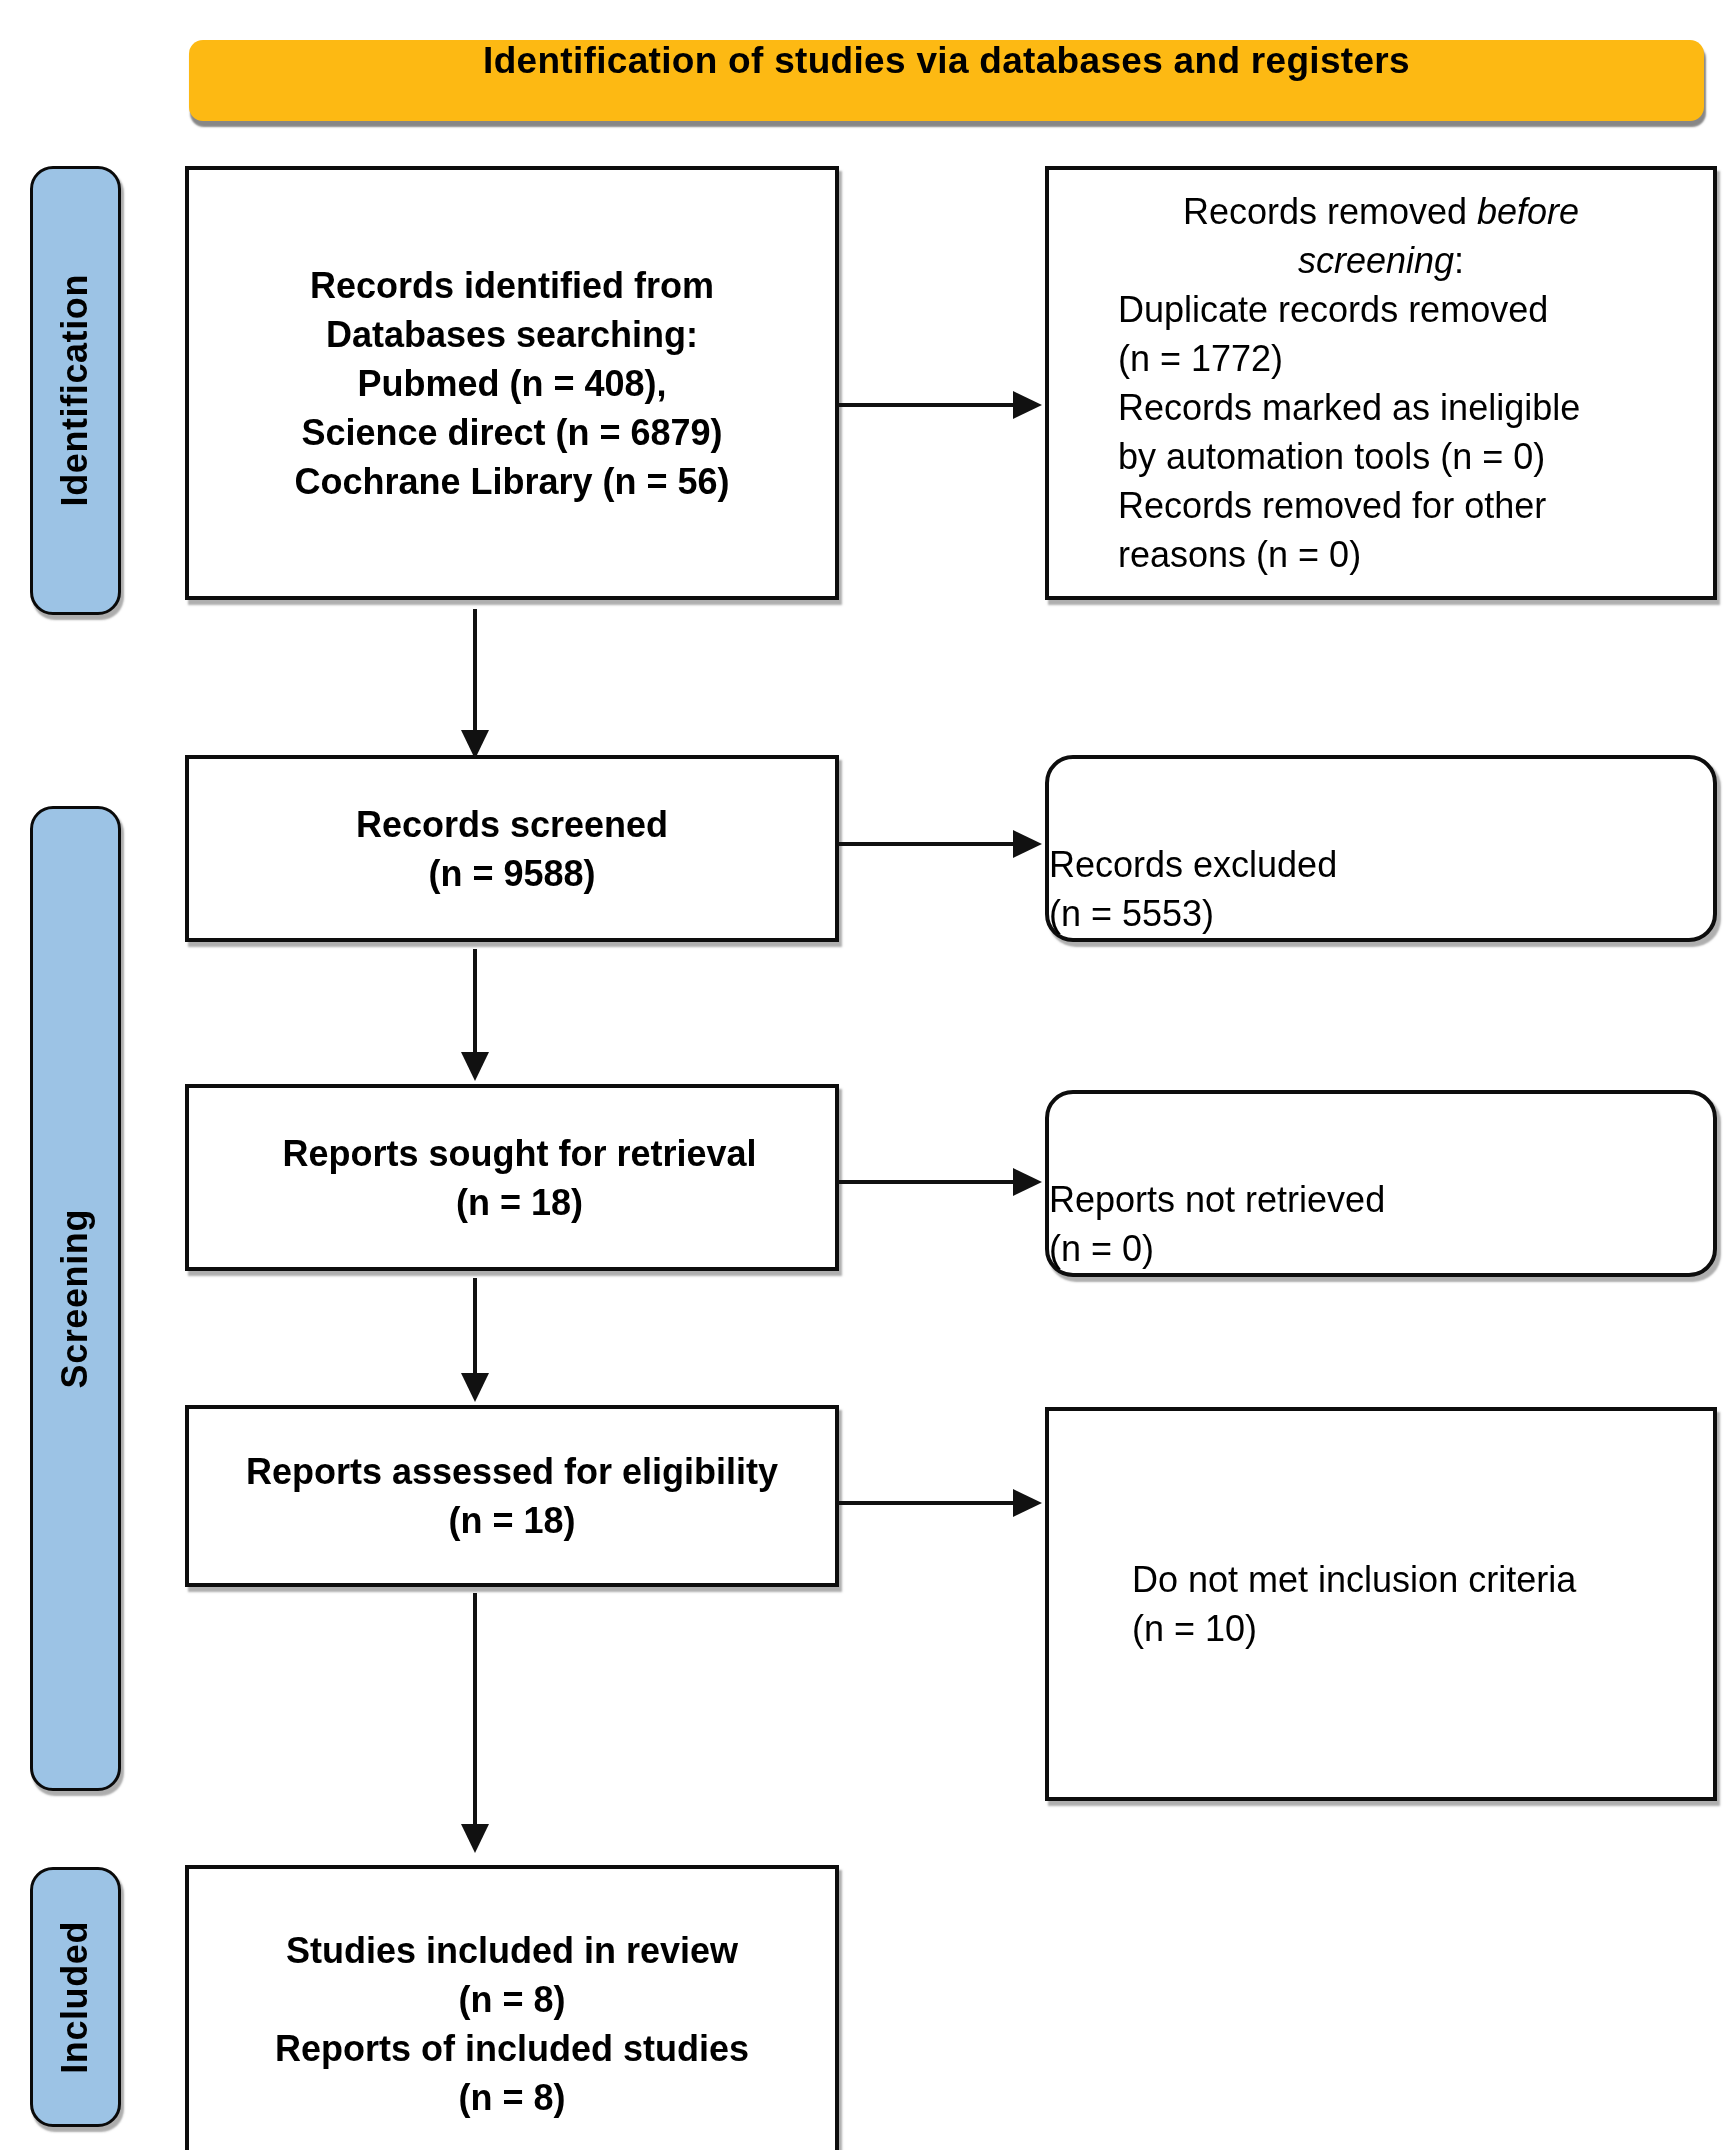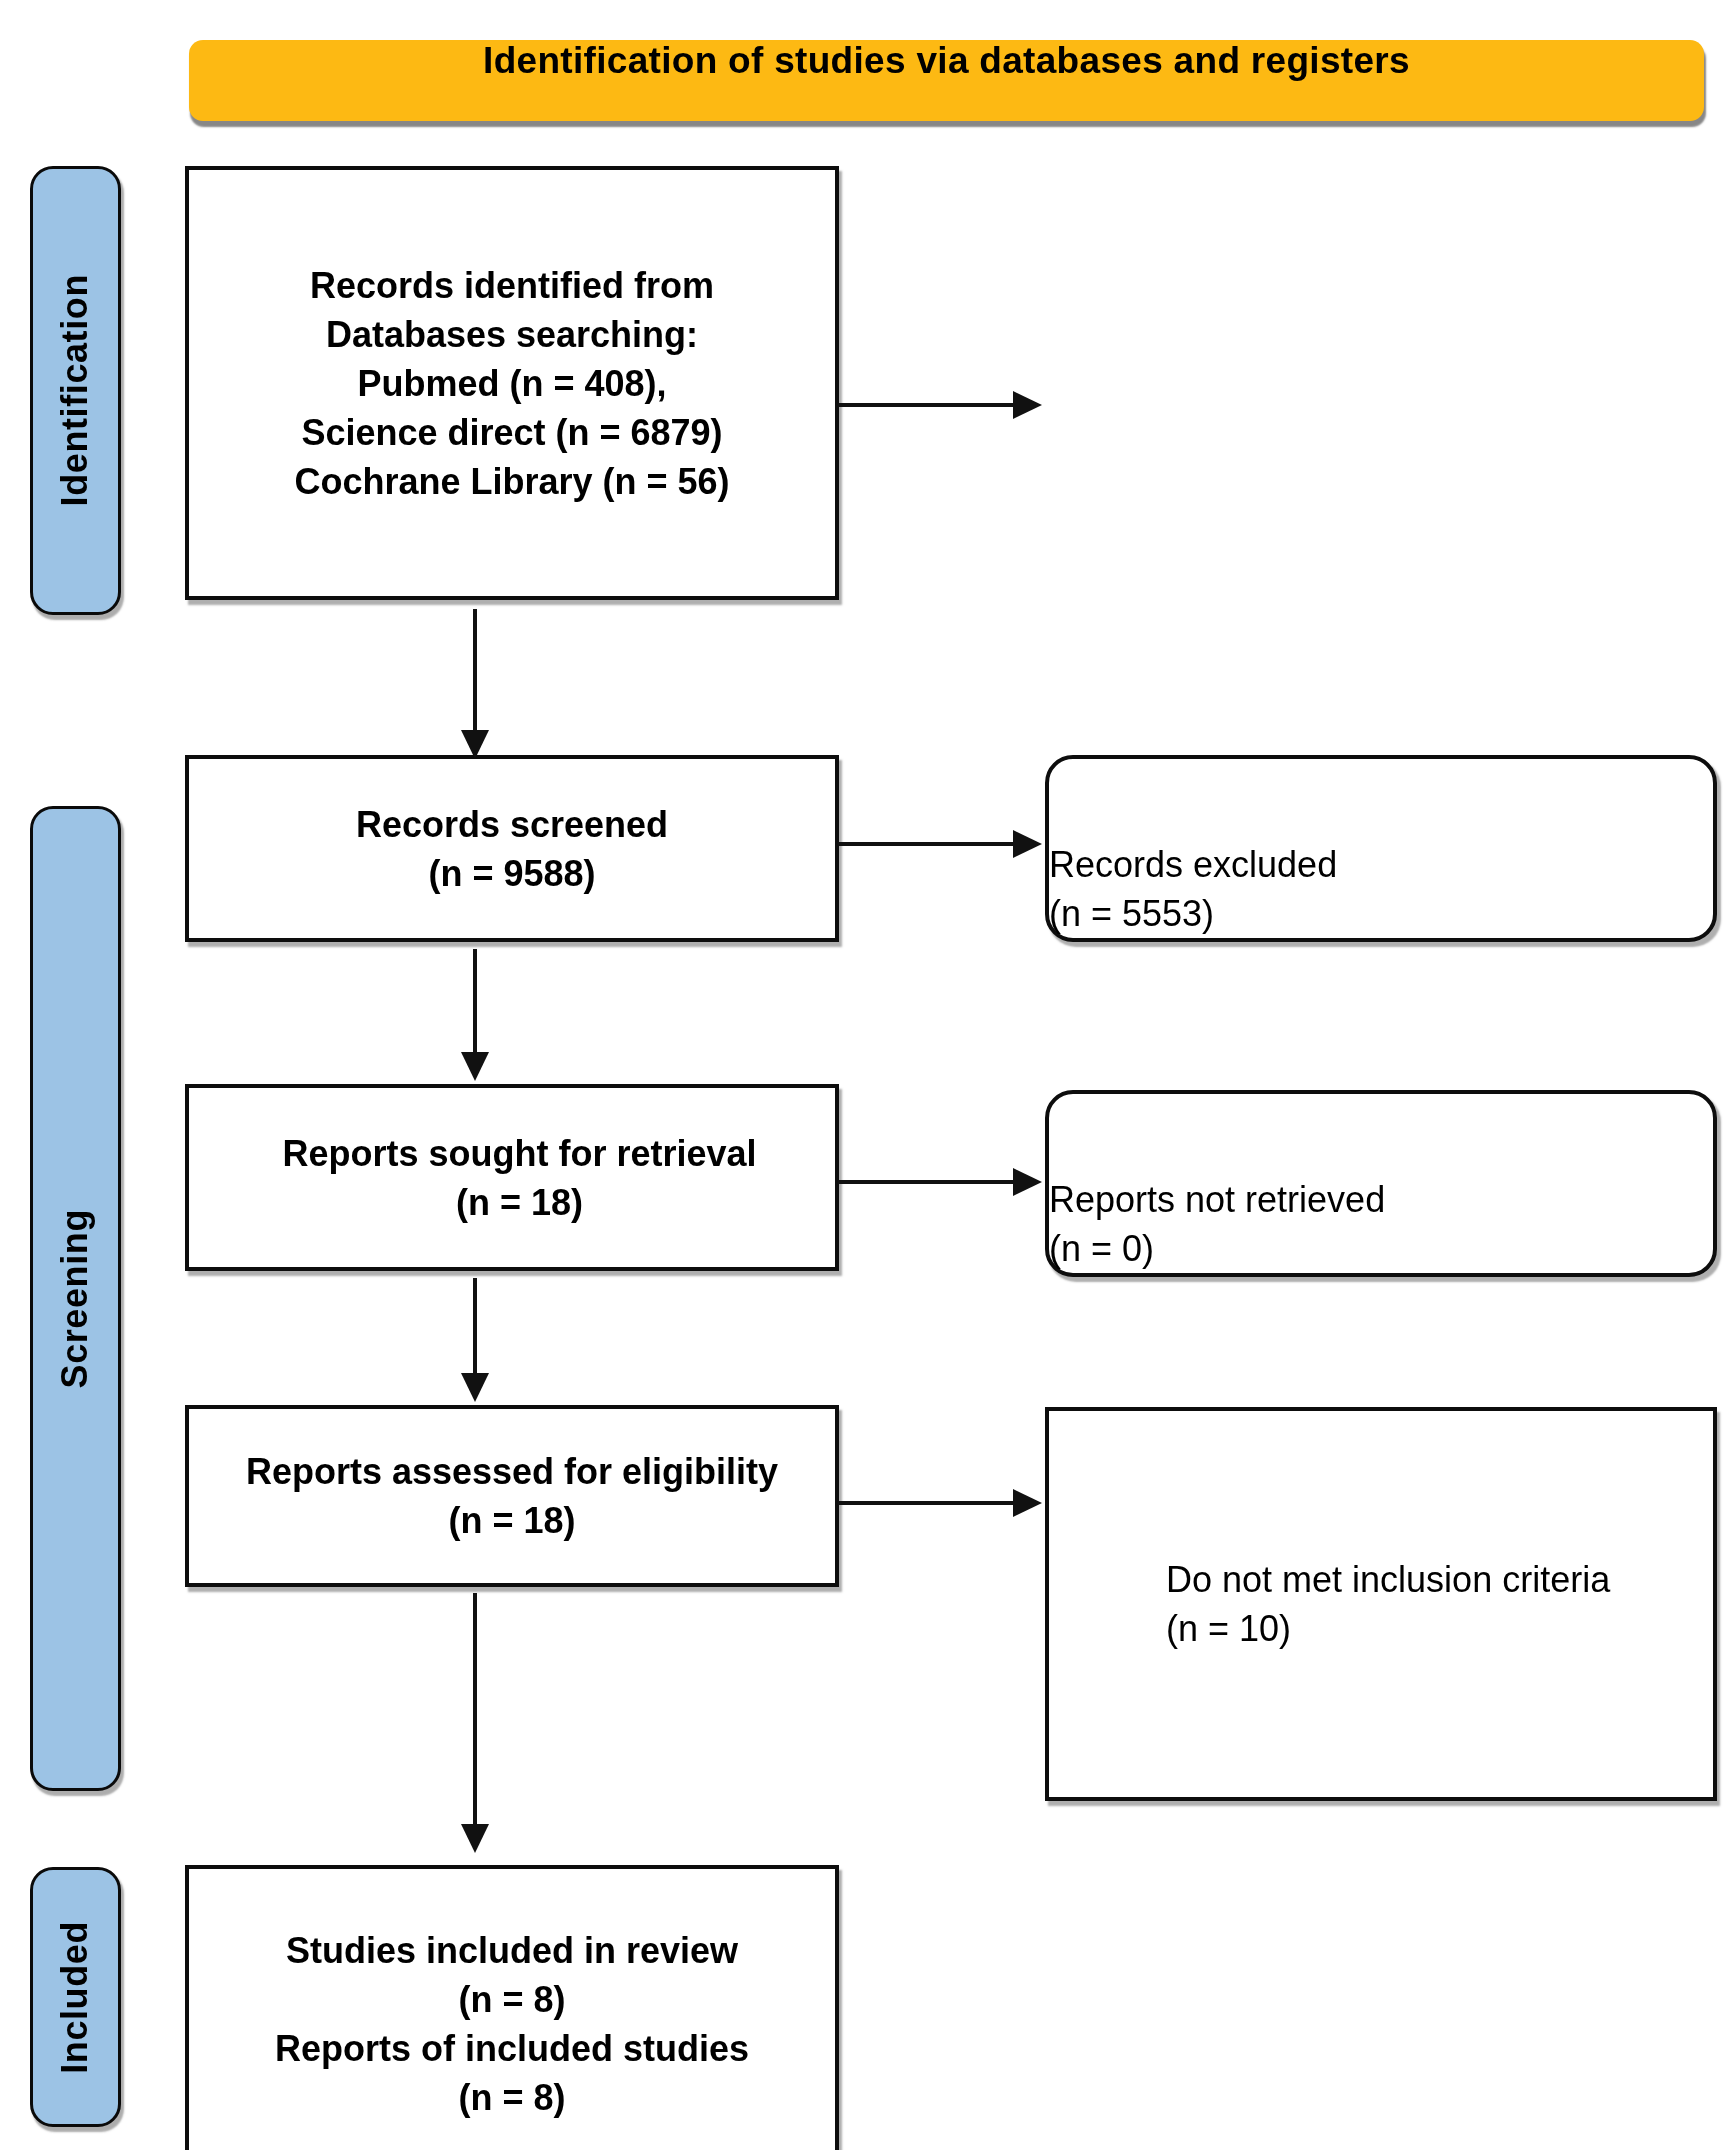--- a/index.html
+++ b/index.html
@@ -90,21 +90,21 @@
   #box-reports-excluded  { left: 1045px; top: 1407px; width: 672px; height: 394px;
                            flex-direction: column; justify-content: center;
                            padding-left: 31px; text-align: left; }
   #box-included-studies  { left: 185px;  top: 1865px; width: 654px; height: 318px; }
 
   
   .b-heading { text-align: center; padding: 0 19px; }
   .b-details { text-align: left; padding-left: 69px; padding-right: 13px; white-space: pre-line; }
 
   
-  .h-details { margin-left: 86px; white-space: pre-line; }
+  .h-details { margin-left: 52px; white-space: pre-line; }
 
   
   .varrow {
     position: absolute;
     width: 3.9px;
     background: #111111;
   }
   .varrow::after {
     content: "";
     position: absolute;
@@ -163,20 +163,30 @@
   </div>
 
   <div class="abs fbox center" id="box-identified">
     <div class="txt">Records identified from
 Databases searching:
 Pubmed (n = 408),
 Science direct (n = 6879)
 Cochrane Library (n = 56)</div>
   </div>
 
+  <div class="abs fbox" id="box-removed">
+    <div class="b-heading"><span>Records removed </span><em>before</em></div>
+    <div class="b-heading"><em>screening</em><span>:</span></div>
+    <div class="b-details">Duplicate records removed
+(n = 1772)
+Records marked as ineligible
+by automation tools (n = 0)
+Records removed for other
+reasons (n = 0)</div>
+  </div>
 
   <div class="abs fbox center" id="box-screened">
     <div class="txt">Records screened
 (n = 9588)</div>
   </div>
   <div class="abs fbox leftalign" id="box-excluded">
     <div class="txt">Records excluded
 (n = 5553)</div>
   </div>
 

